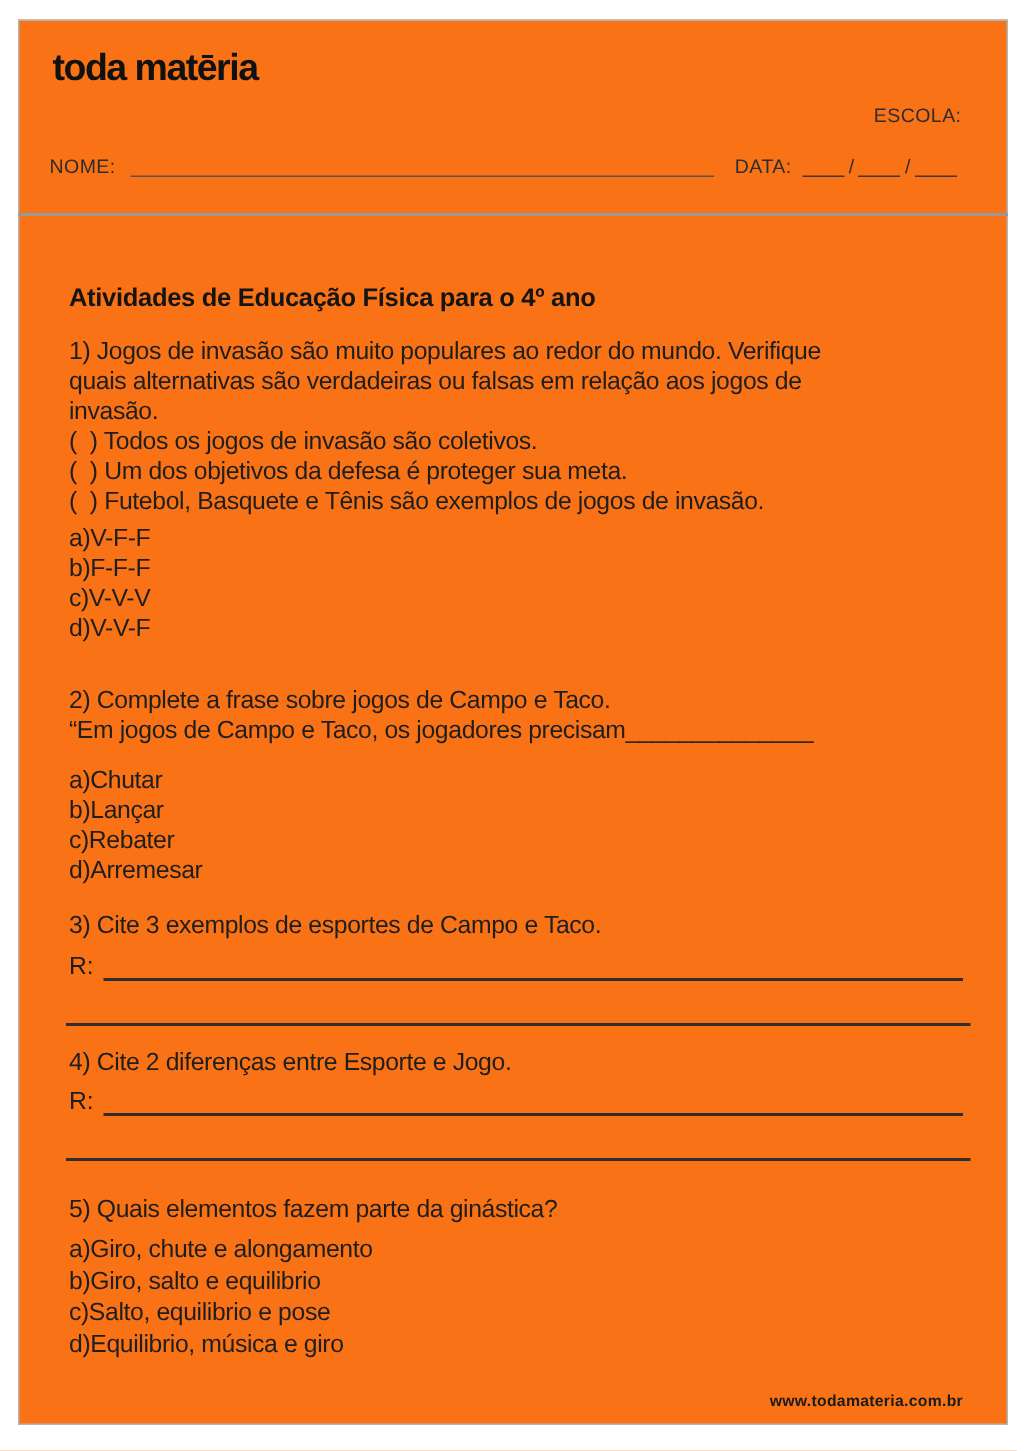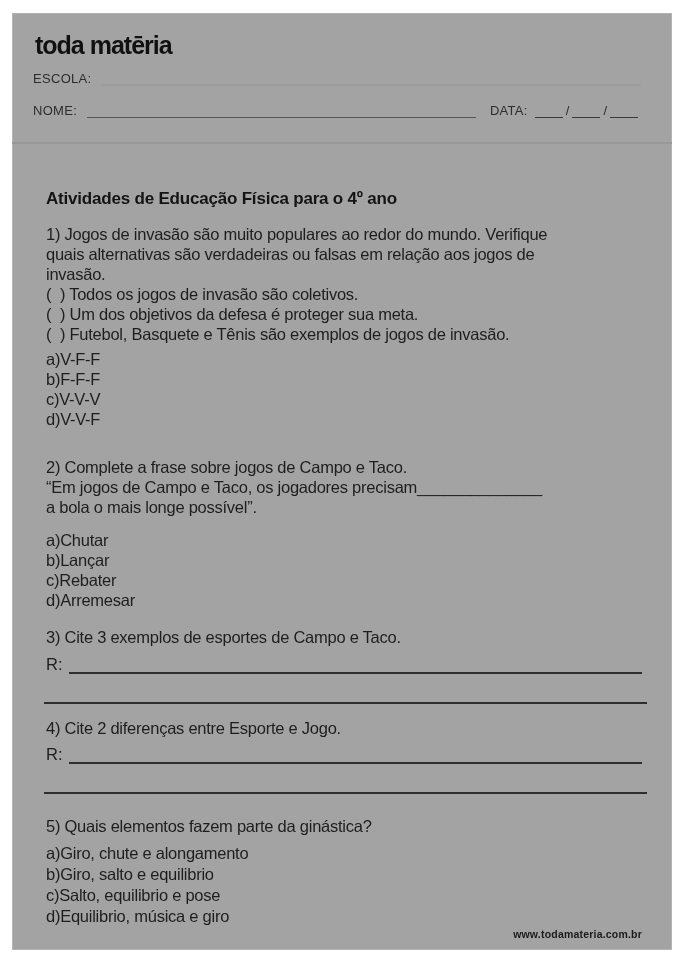--- a/index.html
+++ b/index.html
@@ -13,21 +13,21 @@
     -webkit-font-smoothing: antialiased;
   }
   .sheet {
     position: absolute;
     left: 12px;
     top: 13px;
     width: 660px;
     height: 937px;
     border: 1px solid #b4b4b4;
     box-sizing: border-box;
-    background: #a3a3a3;
+    background: #f97316;
   }
   
   .sheet-header {
     position: relative;
     height: 128px;
   }
   .brand {
     position: absolute;
     left: 22px;
     top: 17px;
@@ -37,21 +37,21 @@
     color: #111111;
     white-space: pre;
   }
   .field-row {
     position: absolute;
     left: 20px;
     right: 30px;
     display: flex;
     align-items: flex-end;
   }
-  .field-row.escola { top: 56px; height: 16px; }
+  .field-row.escola { top: 56px; height: 16px; flex-direction: column; }
   .field-row.nome   { top: 88px; height: 16px; }
   .field-label {
     font-size: 13px;
     color: #2d2d2d;
     letter-spacing: 0.3px;
     white-space: pre;
     line-height: 14px;
   }
   .blank-line {
     flex: 1;
@@ -195,21 +195,20 @@
         <div class="tline">a)V-F-F</div>
         <div class="tline">b)F-F-F</div>
         <div class="tline">c)V-V-V</div>
         <div class="tline">d)V-V-F</div>
       </div>
     </section>
 
     <section>
       <div class="tline mt28">2) Complete a frase sobre jogos de Campo e Taco.</div>
       <div class="tline">“Em jogos de Campo e Taco, os jogadores precisam______________</div>
-      <div class="tline">a bola o mais longe possível”.</div>
       <div class="options mt13">
         <div class="tline">a)Chutar</div>
         <div class="tline">b)Lançar</div>
         <div class="tline">c)Rebater</div>
         <div class="tline">d)Arremesar</div>
       </div>
     </section>
 
     <section>
       <div class="tline mt17">3) Cite 3 exemplos de esportes de Campo e Taco.</div>

